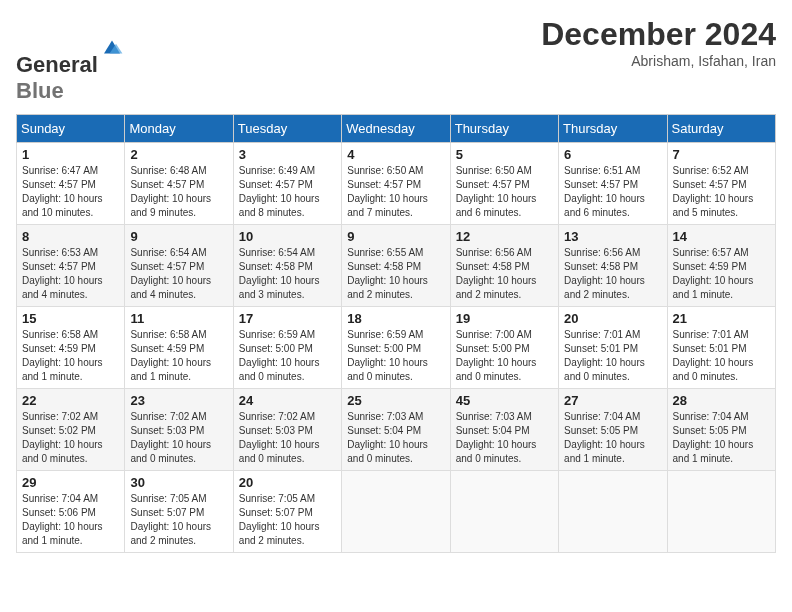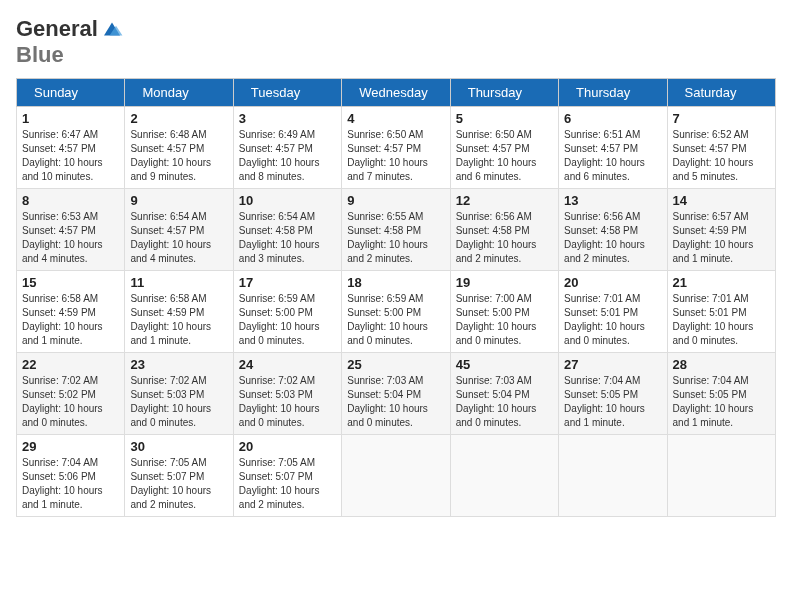--- a/index.html
+++ b/index.html
@@ -22,20 +22,21 @@
       align-items: flex-start;
     }
     .logo-text {
       display: flex;
       align-items: center;
     }
     .logo-general {
       font-size: 22px;
       font-weight: bold;
       color: #333;
+      margin-top: 36px;
     }
     .logo-blue {
       font-size: 22px;
       font-weight: bold;
       color: #737373;
     }
     .logo-icon {
       width: 24px;
       height: 20px;
       margin-left: 2px;
@@ -53,21 +54,21 @@
       color: #555;
     }
     .calendar {
       width: 100%;
       border-collapse: collapse;
       font-size: 11px;
     }
     .calendar th {
       background-color: #1a6bb5;
       color: #fff;
-      padding: 6px 17px;
+      padding: 6px 4px;
       text-align: left;
       font-size: 13px;
       font-weight: normal;
       border: 1px solid #ccc;
     }
     .calendar td {
       border: 1px solid #ddd;
       vertical-align: top;
       padding: 4px 5px;
       width: calc(100% / 7);
@@ -100,20 +101,24 @@
   <div class="logo">
     <div class="logo-text">
       <span class="logo-general">General</span>
       <svg class="logo-icon" viewBox="0 0 30 24" xmlns="http://www.w3.org/2000/svg">
         <polygon points="5,20 15,4 25,20" fill="#1a6bb5"></polygon>
         <polygon points="12,20 20,8 28,20" fill="#4fa3e0" opacity="0.7"></polygon>
       </svg>
     </div>
     <span class="logo-blue">Blue</span>
   </div>
+  <div class="title-area">
+    <div class="month-title">December 2024</div>
+    <div class="location">Abrisham, Isfahan, Iran</div>
+  </div>
 </div>
 
 <table class="calendar">
   <thead>
     <tr>
     <th>Sunday</th>
         <th>Monday</th>
         <th>Tuesday</th>
         <th>Wednesday</th>
         <th>Thursday</th>

